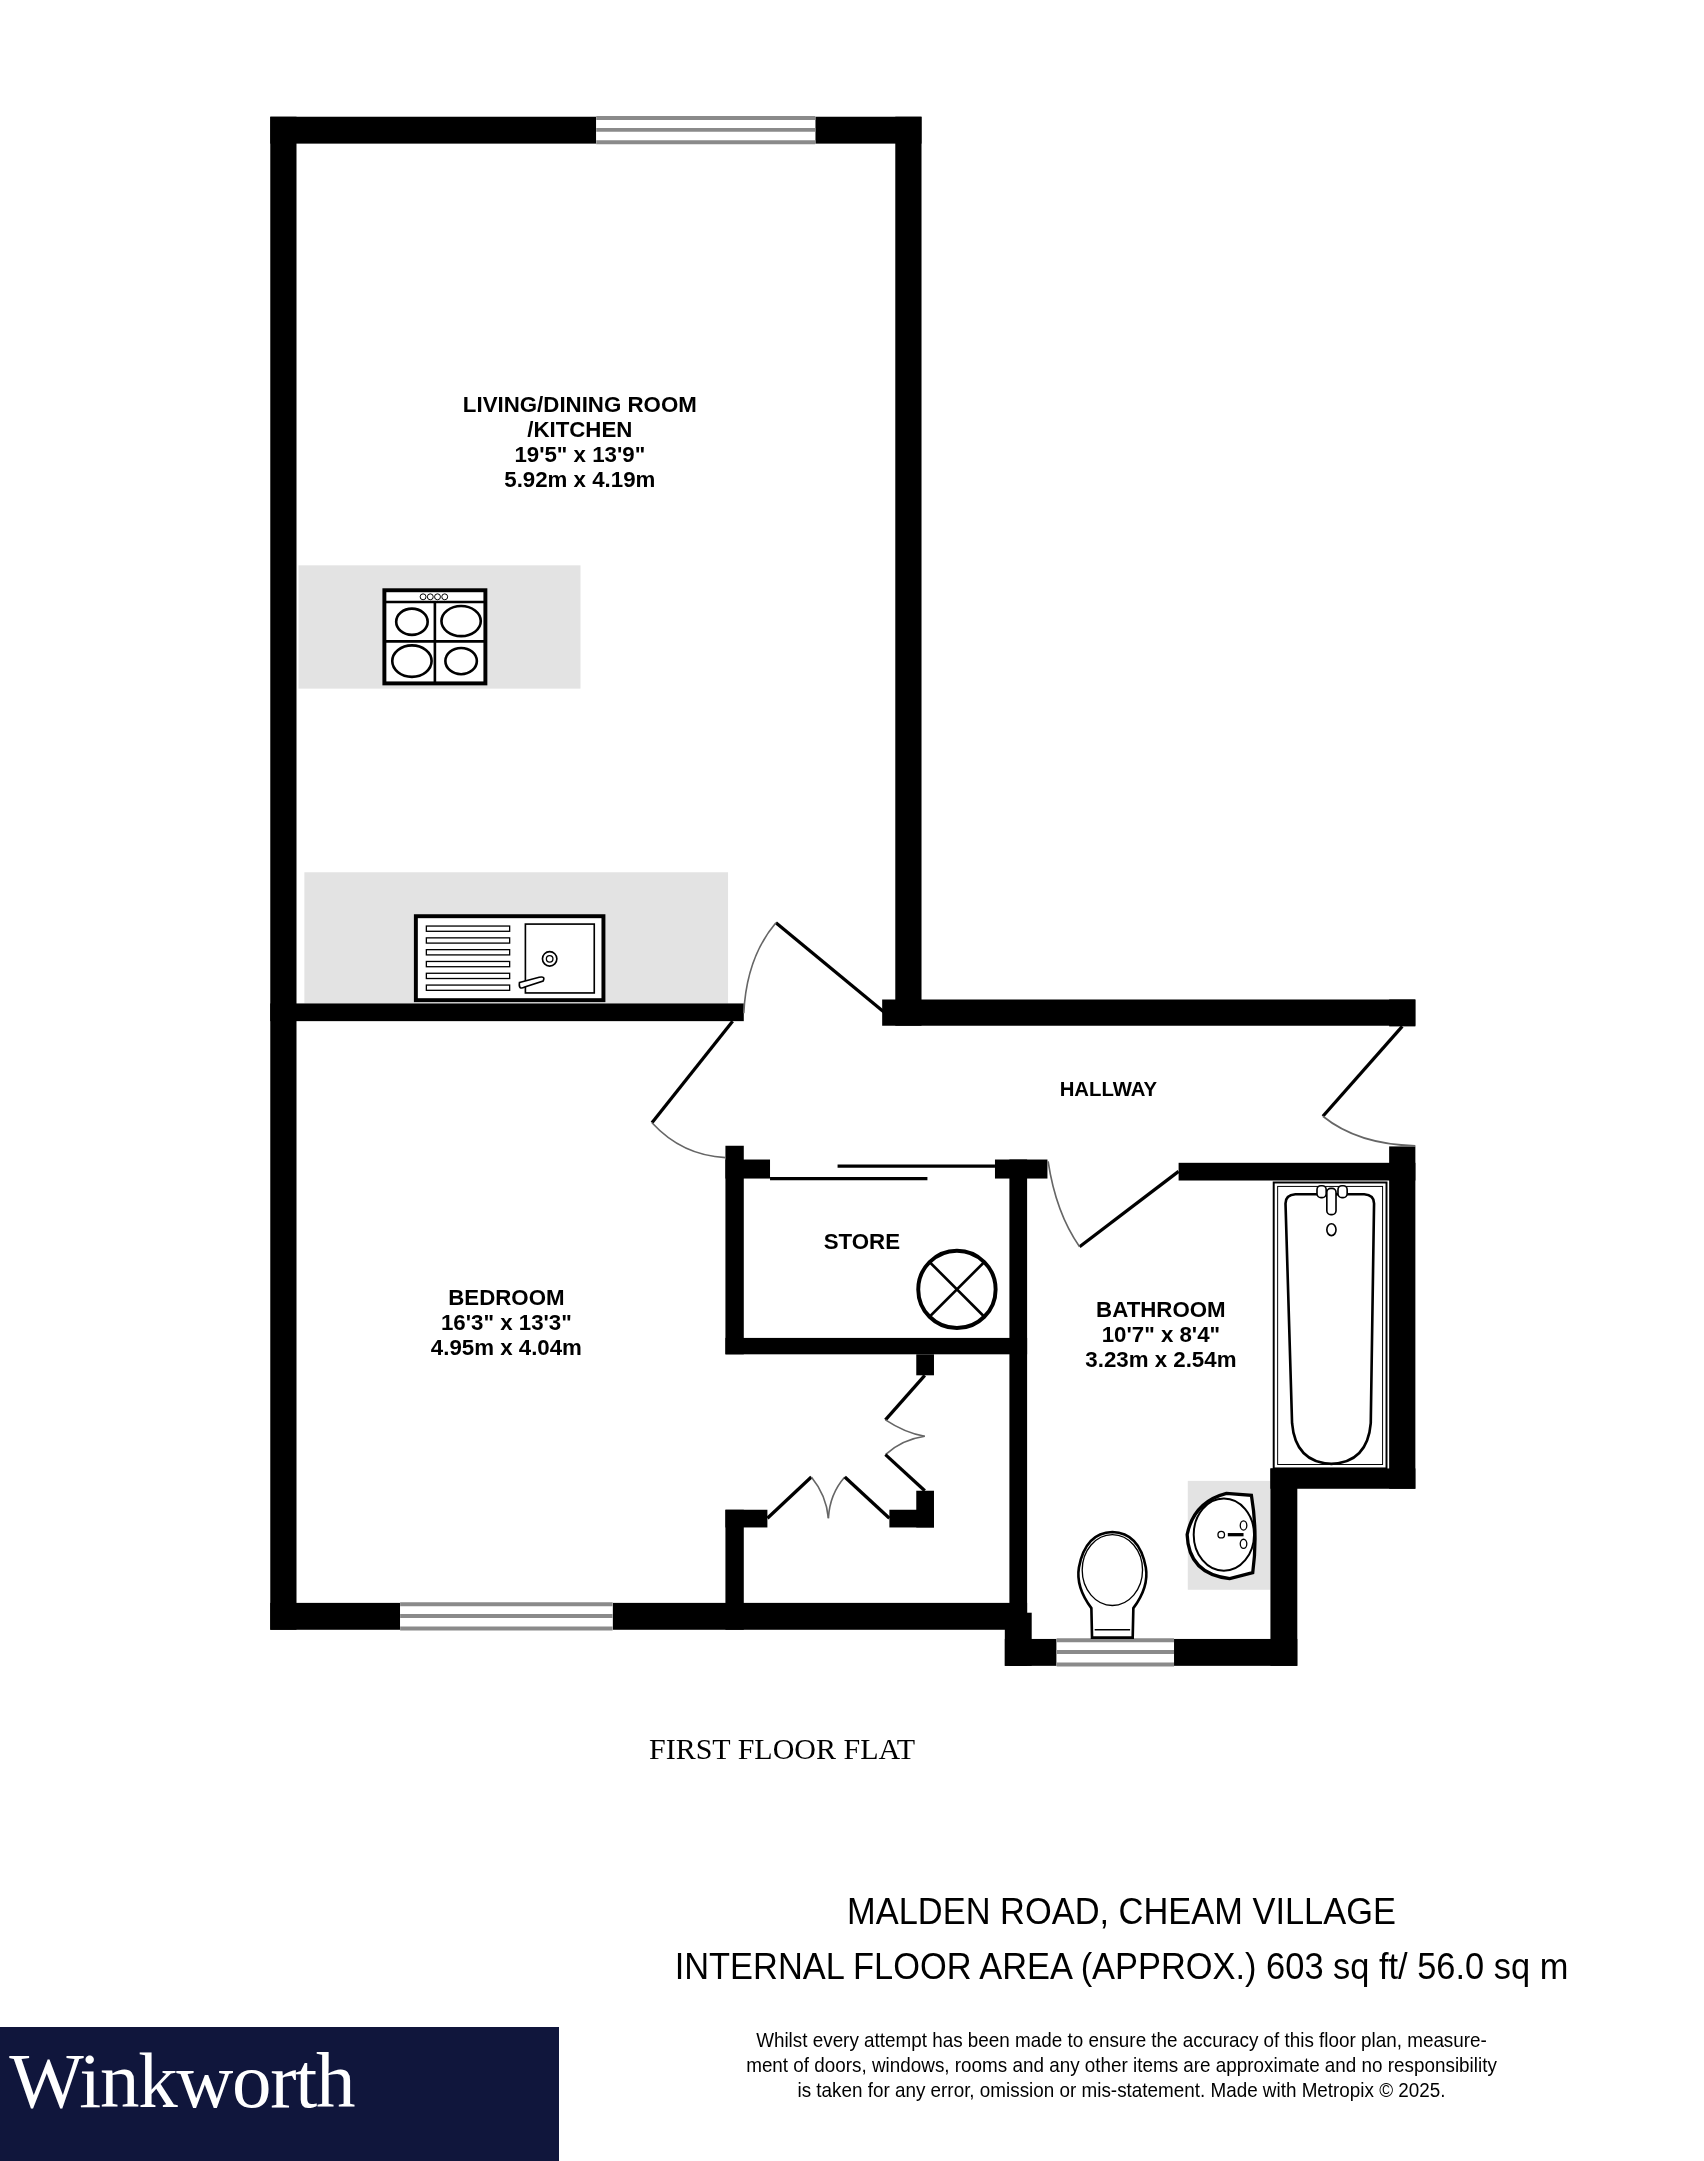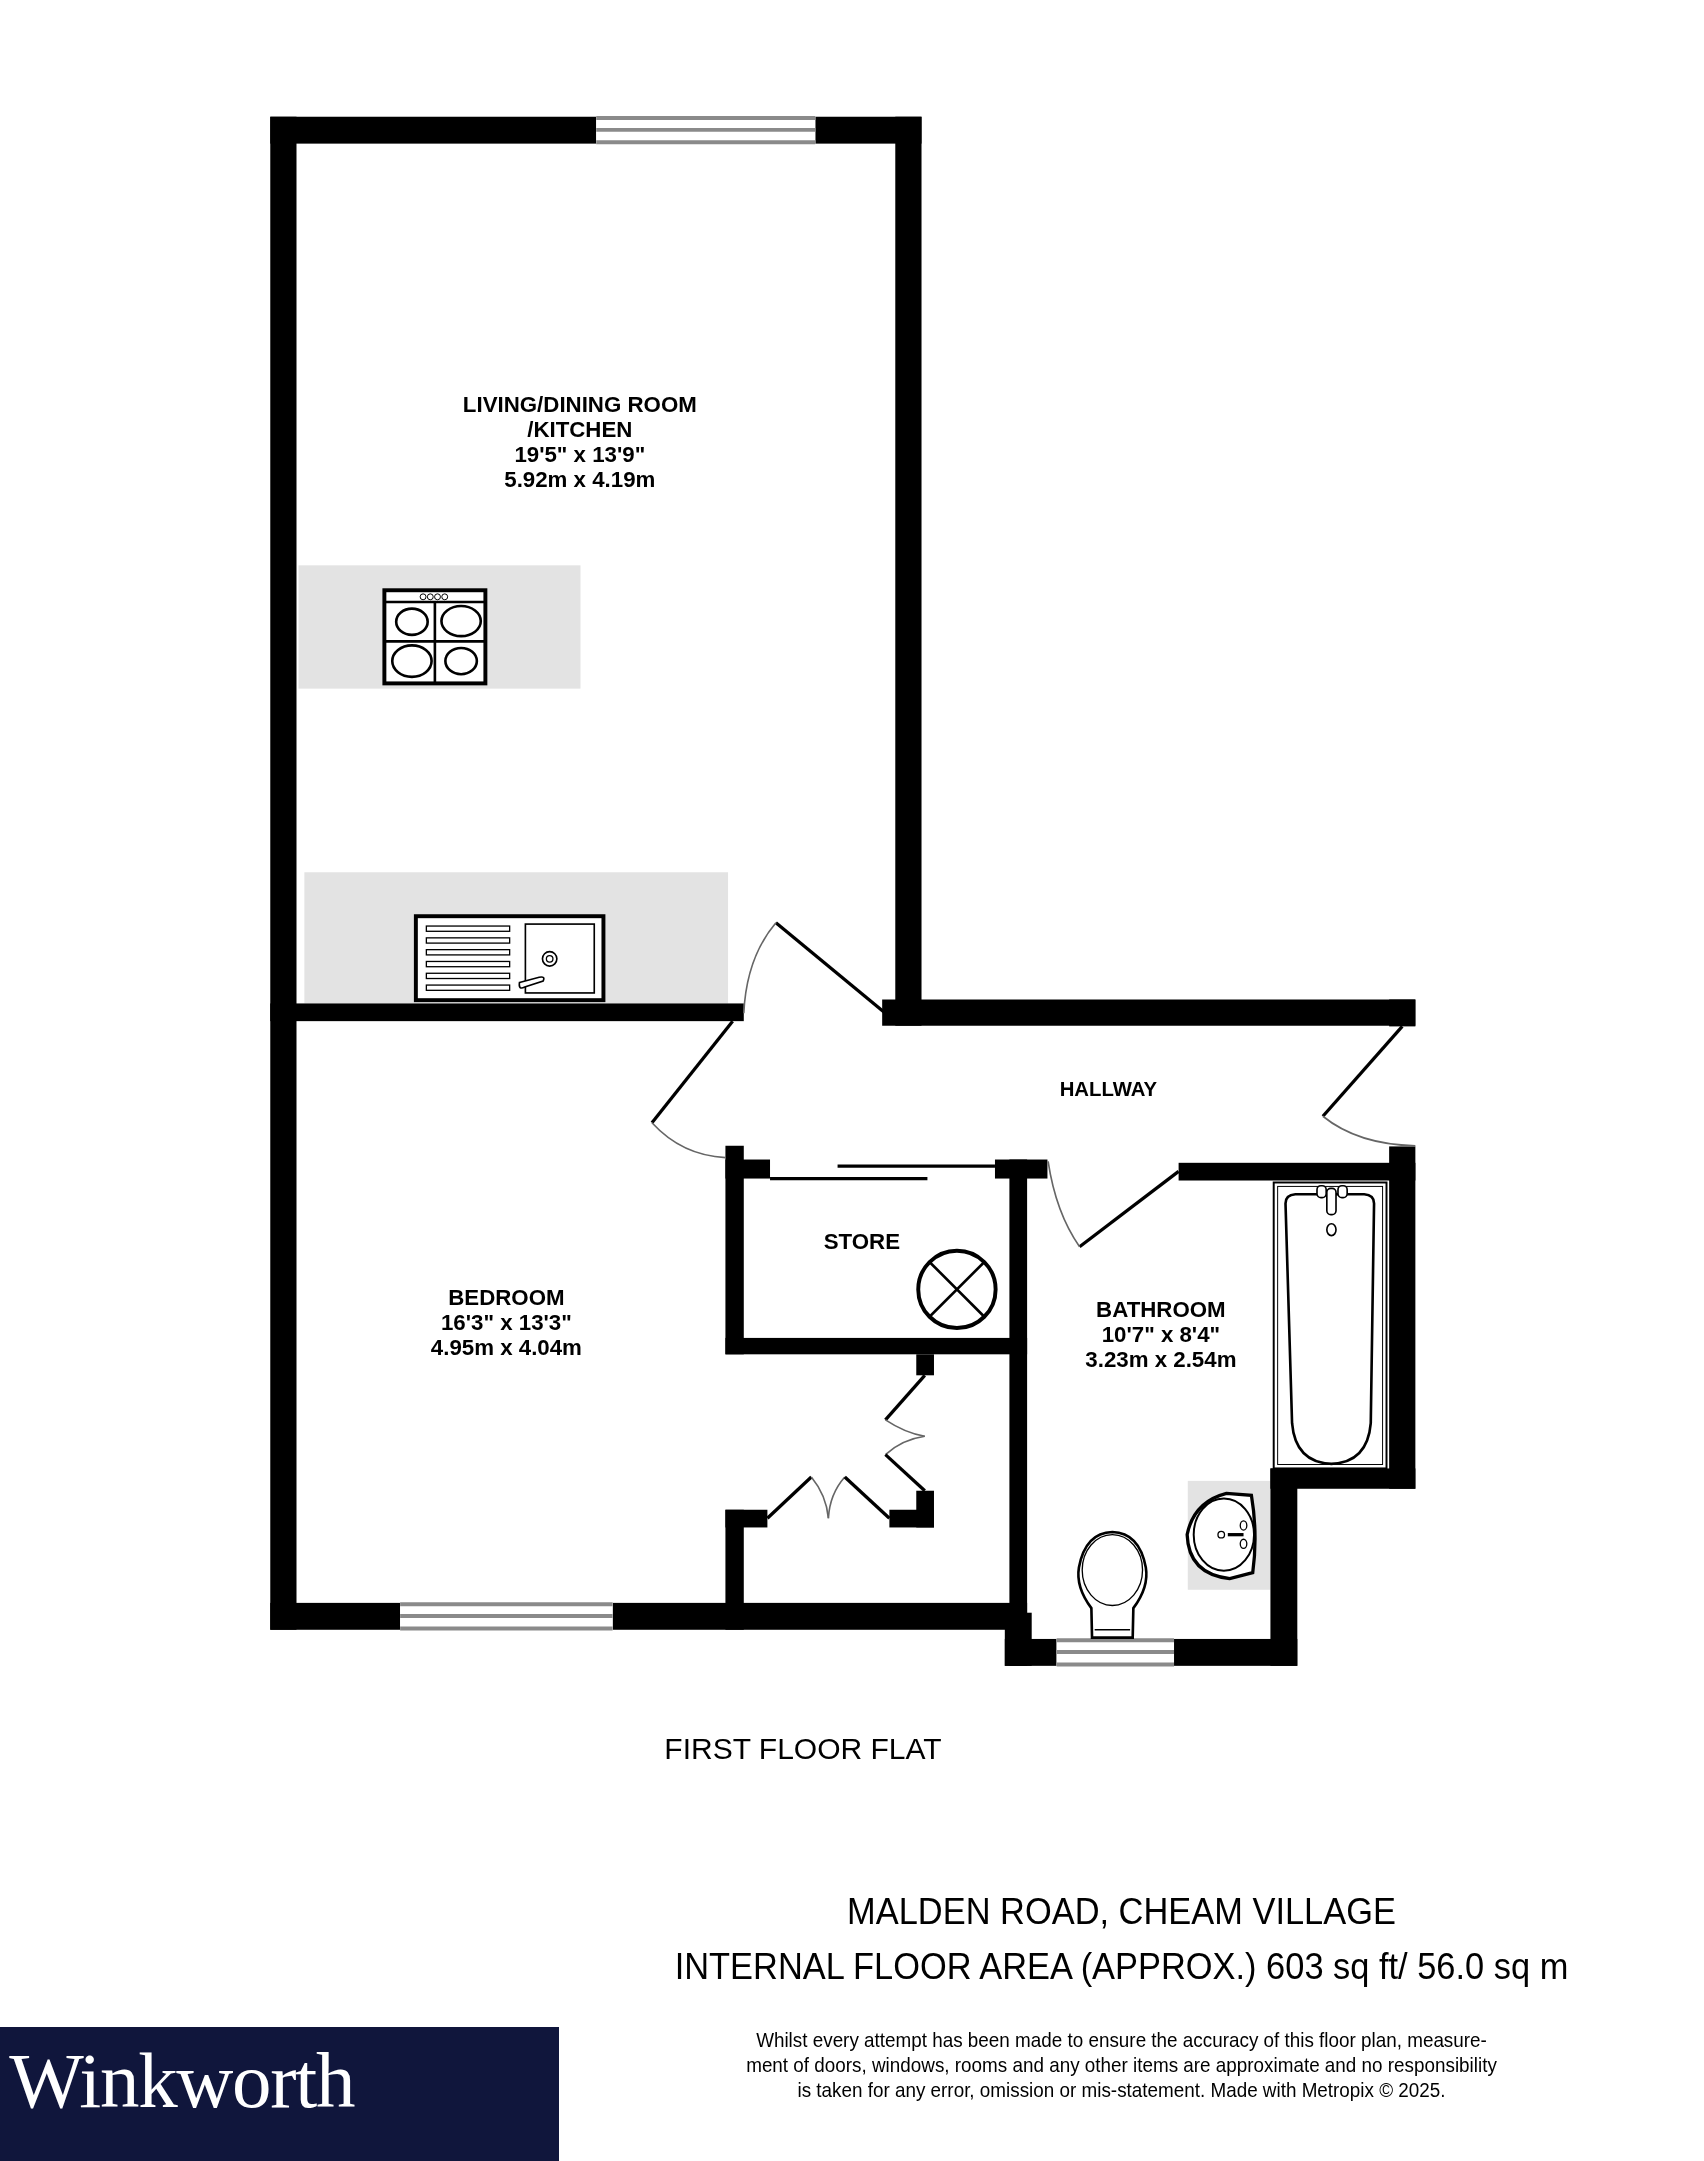--- a/index.html
+++ b/index.html
@@ -8,21 +8,21 @@
   .wall { fill:#000000; }
   .counter { fill:#e3e3e3; }
   .win-line { stroke:#8a8a8a; stroke-width:6; }
   .win-bg { fill:#ffffff; }
   .fix { fill:#ffffff; stroke:#000000; stroke-width:6; }
   .fix-thin { fill:none; stroke:#000000; stroke-width:4; }
   .door { stroke:#000000; stroke-width:5; fill:none; }
   .arc { stroke:#666666; stroke-width:2.5; fill:none; }
   .room-label { font-family:"Liberation Sans", sans-serif; font-weight:bold; font-size:34px; fill:#000; text-anchor:middle; }
   .hall-label { font-family:"Liberation Sans", sans-serif; font-weight:bold; font-size:31px; fill:#000; text-anchor:middle; }
-  .floor-label { position:absolute; left:649px; top:1732px; width:308px; text-align:center; font-size:30px; color:#000; letter-spacing:0; }
+  .floor-label { position:absolute; left:649px; top:1732px; width:308px; text-align:left; font-size:30px; color:#000; letter-spacing:0;font-family:Liberation Serif, serif; }
   .addr { position:absolute; left:590px; width:1063px; text-align:center; color:#000; font-size:37px; transform:scaleX(0.93); transform-origin:center; }
   .addr1 { top:1891px; }
   .addr2 { top:1946px; }
   .disclaimer { position:absolute; left:610px; top:2028px; width:1023px; text-align:center; font-size:20.3px; line-height:25px; color:#000; transform:scaleX(0.93); transform-origin:center; }
   .brand { position:absolute; left:0; top:2016px; width:559px; height:146px; background:#10163c;margin-top:11px; }
   .brand-name { position:absolute; left:9.2px; top:14.4px; font-family:"Liberation Serif", serif; font-size:79px; color:#ffffff; letter-spacing:-1.3px; line-height:1; }
 </style>
 </head>
 <body>
 

